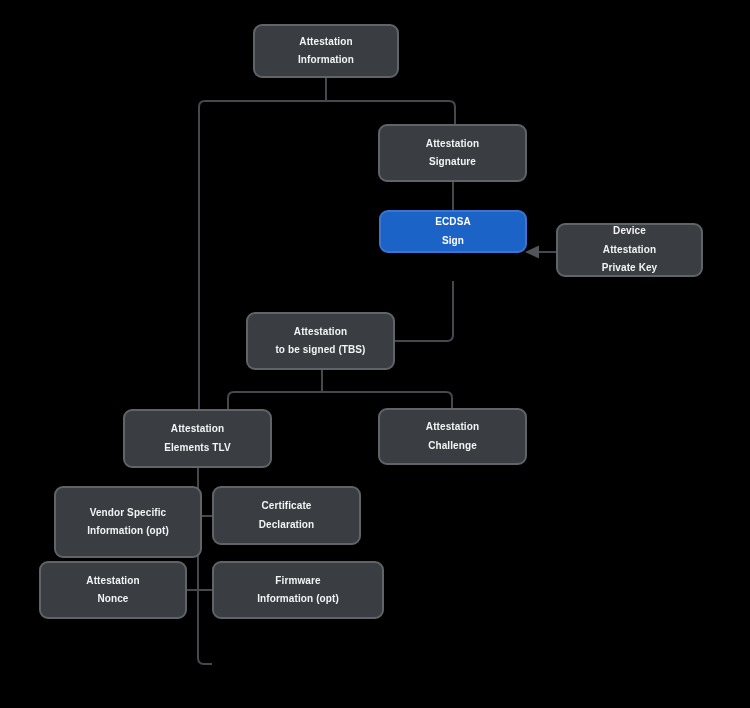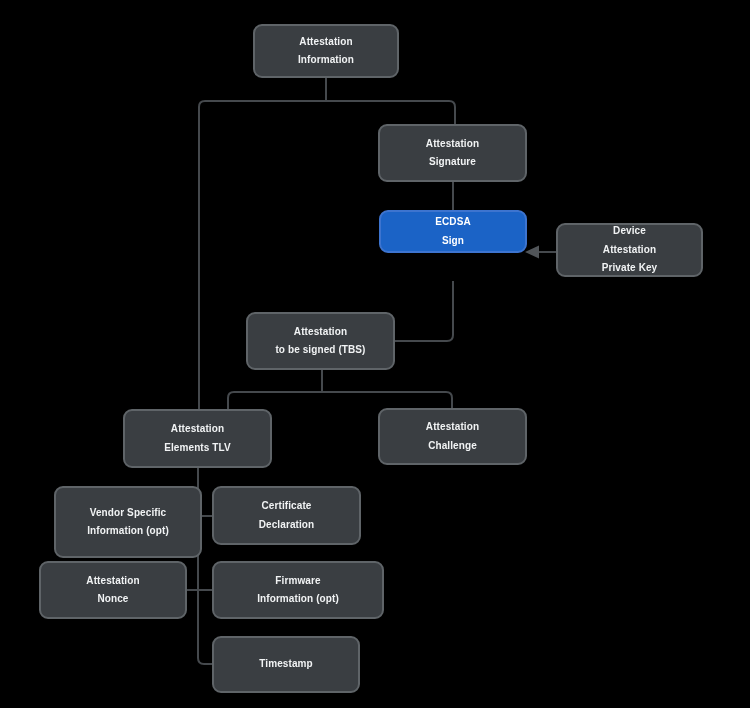--- a/index.html
+++ b/index.html
@@ -122,15 +122,14 @@
 
   <div class="node n-certdecl">Certificate
 Declaration</div>
 
   <div class="node n-nonce">Attestation
 Nonce</div>
 
   <div class="node n-firmware">Firmware
 Information (opt)</div>
 
-  <div class="node n-timestamp">Timestamp</div>
 
 </div>
 
 </body></html>

